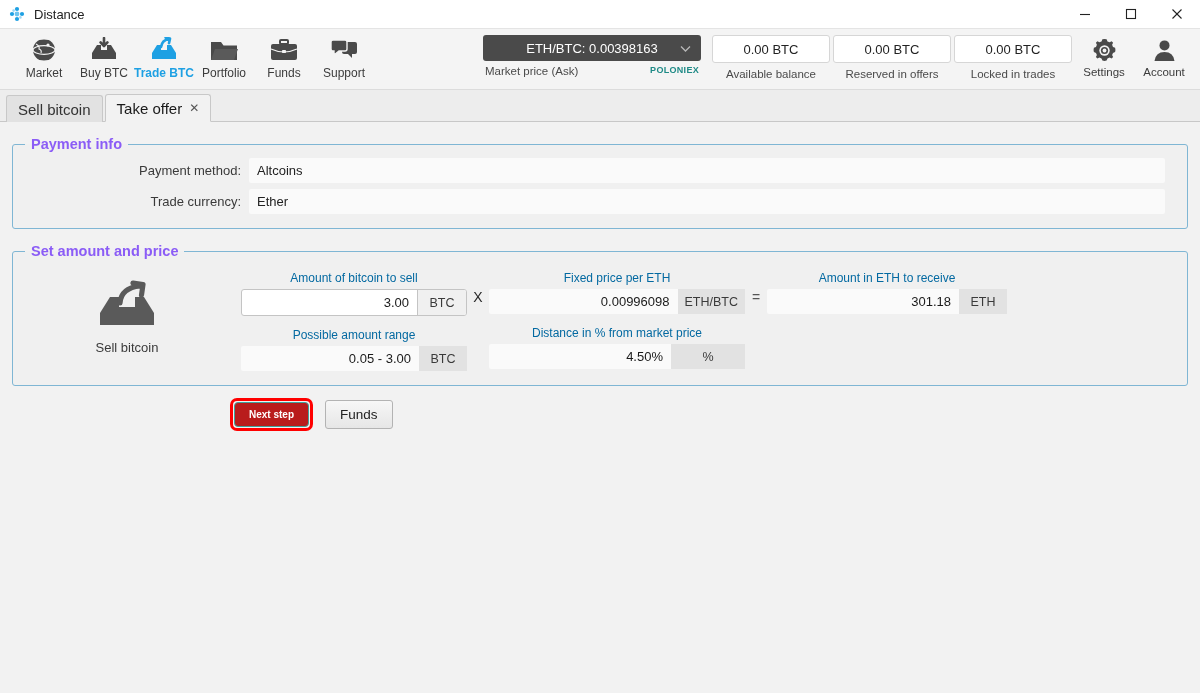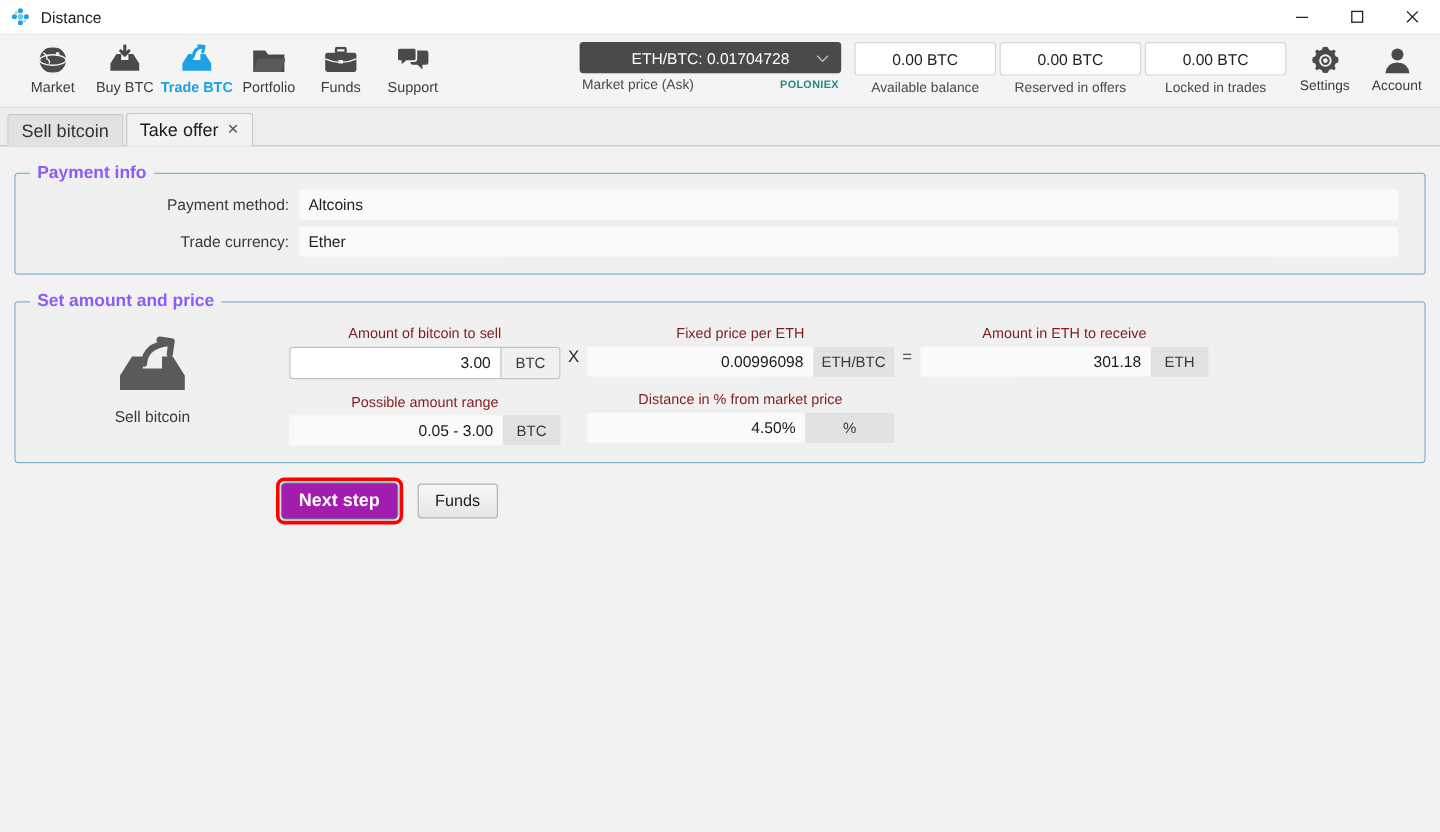--- a/index.html
+++ b/index.html
@@ -84,21 +84,21 @@
   }
   
   .ap-wrap{display:flex;padding:12px 0 0 0;}
   .ap-icon-col{
     width:228px;display:flex;flex-direction:column;align-items:center;justify-content:flex-start;
     padding-top:8px;
   }
   .ap-icon-lbl{font-size:13px;color:#3a3a3a;margin-top:6px;}
   .ap-fields{flex:1;display:flex;}
   .fgroup{display:flex;flex-direction:column;}
-  .fcap{font-size:12px;color:#7f1d1d;text-align:center;margin-bottom:4px;}
+  .fcap{font-size:12px;color:#0369a1;text-align:center;margin-bottom:4px;}
   .finput{
     display:flex;align-items:stretch;height:25px;
   }
   .finput.edit{border:1px solid #c4c4c4;border-radius:3px;background:#fff;overflow:hidden;}
   .fval{
     flex:1;display:flex;align-items:center;justify-content:flex-end;
     padding-right:8px;font-size:13px;color:#1a1a1a;background:transparent;
   }
   .finput.ro .fval{background:#fafafa;border-radius:2px 0 0 2px;}
   .fsuf{
@@ -109,22 +109,22 @@
   .op{width:22px;text-align:center;font-size:14px;color:#2a2a2a;
       display:flex;align-items:center;justify-content:center;}
   .op.eq{color:#555;}
   .spacer-row{height:12px;}
   
   .btnrow{display:flex;align-items:center;margin:12px 0 0 230px;}
   .ring{
     border:3px solid #ff0000;border-radius:7px;padding:1px;display:inline-block;
   }
   .btn-primary{
-    background:#a21caf;border:1px solid #3fa29c;border-radius:4px;
-    color:#ffffff;font-weight:bold;font-size:15px;
+    background:#b91c1c;border:1px solid #3fa29c;border-radius:4px;
+    color:#ffffff;font-weight:bold;font-size:10px;
     padding:6px 14px;cursor:default;
   }
   .btn-default{
     background:linear-gradient(#f7f7f7,#e6e6e6);border:1px solid #b3b3b3;border-radius:3px;
     color:#222;font-size:13.5px;padding:6px 14px;margin-left:12px;cursor:default;
   }
 </style>
 </head>
 <body>
 
@@ -226,21 +226,21 @@
           <path d="M3 1 h12 a2 2 0 0 1 2 2 v7 a2 2 0 0 1 -2 2 h-6 l-5 4 l0 -4 h-1 a2 2 0 0 1 -2 -2 v-7 a2 2 0 0 1 2 -2 Z" fill="#4a4a4a" stroke="#f4f4f4" stroke-width="1.4"></path>
         </svg>
       </span>
       <span class="nav-lbl">Support</span>
     </div>
   </div>
 
   <div class="nav-right">
     <div class="mp-wrap">
       <div class="mp-box">
-        <span>ETH/BTC: 0.01704728</span>
+        <span>ETH/BTC: 0.00398163</span>
         <span class="mp-chev">
           <svg width="11" height="7" viewBox="0 0 11 7">
               <path d="M1 1 L5.5 5.5 L10 1" fill="none" stroke="#b8b8b8" stroke-width="1.3"></path>
             </svg>
         </span>
       </div>
       <div class="mp-sub">
         <span class="mp-sub-l">Market price (Ask)</span>
         <span class="mp-sub-r">POLONIEX</span>
       </div>

